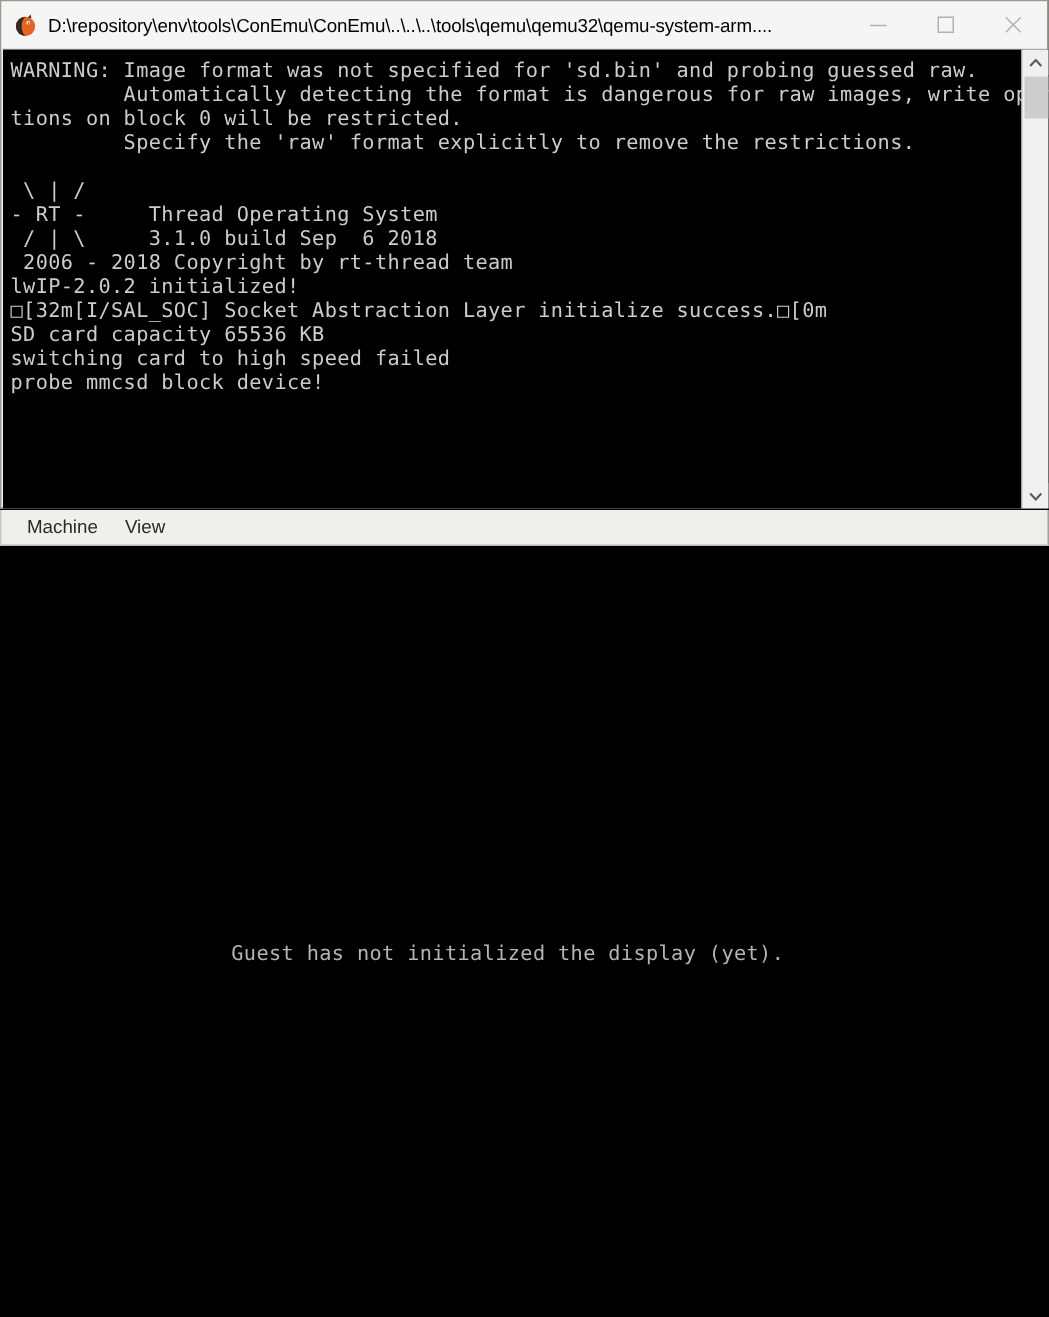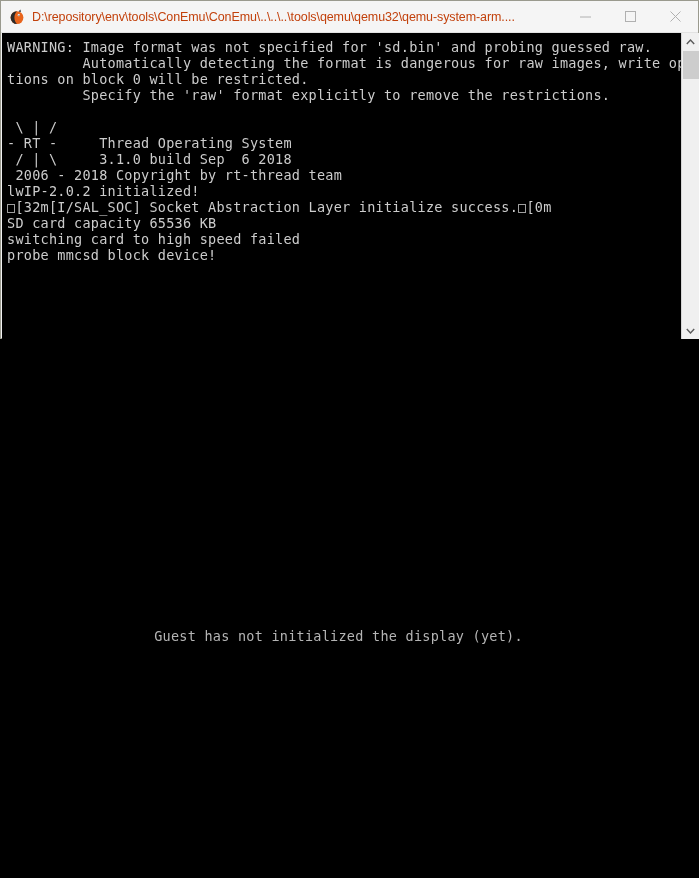--- a/index.html
+++ b/index.html
@@ -34,21 +34,21 @@
   }
   #conemu-icon {
     width: 16px; height: 16px;
     margin-left: 8px;
     margin-right: 7px;
     flex: 0 0 auto;
     position: relative;
   }
   #conemu-title-text {
     font-size: 12.5px;
-    color: #c2410c;
+    color: #000000;
     white-space: nowrap;
     overflow: hidden;
     flex: 1 1 auto;
     letter-spacing: -0.1px;
   }
   .cw-btn {
     width: 45px;
     height: 30px;
     flex: 0 0 auto;
     display: flex;
@@ -265,17 +265,21 @@
           <polyline points="0.8,1 4.5,5 8.2,1" fill="none" stroke="#5a5a5a" stroke-width="1.4"></polyline>
         </svg>
       </div>
     </div>
   </div>
 </div>
 
 <div id="qemu-window">
 
 
+  <div id="qemu-menubar">
+    <div class="menu-item">Machine</div>
+    <div class="menu-item">View</div>
+  </div>
 
   <div id="qemu-display">
     <div id="qemu-display-message">Guest has not initialized the display (yet).</div>
   </div>
 </div>
 
 </body></html>

